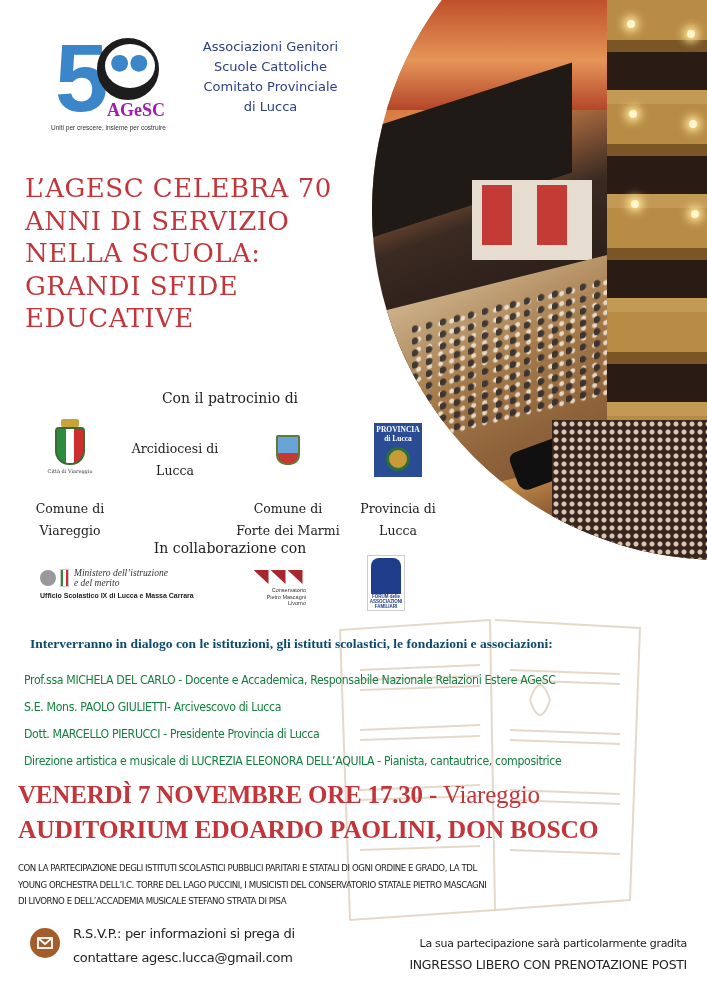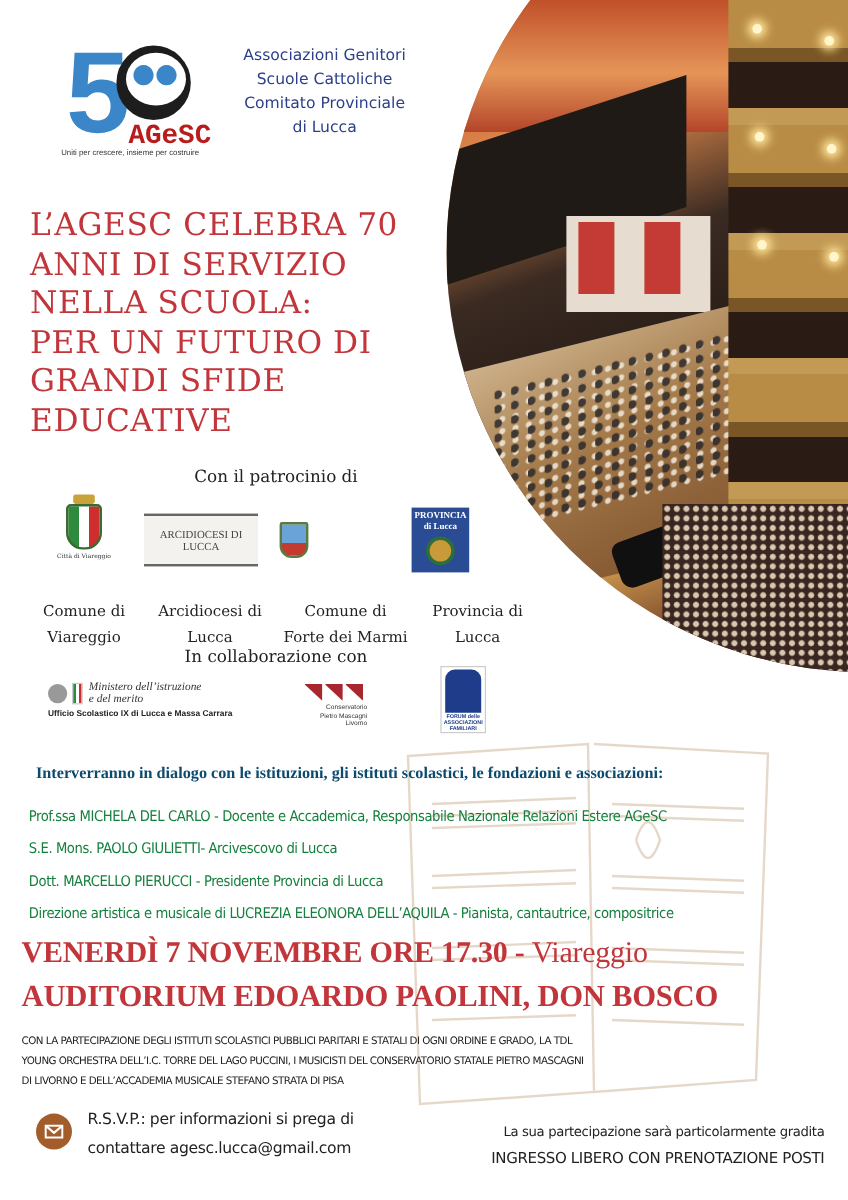--- a/index.html
+++ b/index.html
@@ -36,35 +36,35 @@
   .piano { position:absolute; left:140px; top:580px; width:80px; height:40px; background:#101010; border-radius:8px 30px 10px 10px; transform: rotate(-20deg); }
   .audience { position:absolute; left:180px; top:560px; width:200px; height:160px;
     background: radial-gradient(circle, #d9c7b0 0 2px, transparent 3px) 0 0/8px 8px, #3a2620; }
 
   
   .logo { position: absolute; left: 55px; top: 30px; width: 115px; height: 110px; }
   .logo-five { position:absolute; left:0; top:0; font-family:"Liberation Sans",sans-serif; font-weight:bold; font-size:96px; color:#3a86c8; line-height:1; letter-spacing:-4px; }
   .logo-circle { position:absolute; left:42px; top:8px; width:62px; height:62px; border-radius:50%; background:#1d1d1d; border:3px solid #1d1d1d; }
   .logo-circle-inner { position:absolute; left:5px; top:3px; width:50px; height:44px; border-radius:50%; background:#ffffff; }
   .logo-figures { position:absolute; left:10px; top:8px; font-size:22px; color:#3a86c8; }
-  .logo-name { position:absolute; left:52px; top:70px; font-family:Liberation Mono, monospace; font-size:23px; font-weight:bold; color:#b91c1c; }
+  .logo-name { position:absolute; left:52px; top:70px; font-family:Liberation Serif, serif; font-size:18px; font-weight:bold; color:#a21caf; }
   .logo-tagline { position:absolute; left:-4px; top:94px; font-family:"Liberation Sans",sans-serif; font-size:6.5px; color:#333; white-space:nowrap; }
 
   .org { position:absolute; left:198px; top:37px; width:145px; text-align:center; font-family:"DejaVu Sans",sans-serif; font-size:13px; line-height:20px; color:#2b3f8a; }
 
   
   .title { position:absolute; left:25px; top:172px; font-family:"DejaVu Serif",serif; font-size:26px; line-height:32.5px; color:#c2353a; letter-spacing:0.5px; font-weight:normal; }
   .title div { white-space:nowrap; }
 
   
   .section-label { position:absolute; font-family:"DejaVu Serif",serif; font-size:14px; color:#222; text-align:center; }
   .patr-label { left:0; width:460px; top:390px; }
   .patrons { position:absolute; left:15px; top:420px; width:440px; height:110px; }
   .patron { position:absolute; top:0; width:110px; text-align:center; }
-  .patron .crest { height:60px; display:flex; align-items:center; justify-content:flex-start; }
+  .patron .crest { height:60px; display:flex; align-items:center; justify-content:center; }
   .patron .name { font-family:"DejaVu Serif",serif; font-size:12.5px; line-height:22px; color:#222; margin-top:18px; }
 
   .crest-viareggio { width:30px; height:38px; border-radius:4px 4px 14px 14px; background: linear-gradient(90deg,#2e8b3d 0 33%,#fff 33% 66%,#cf2e2e 66%); border:2px solid #3a6b30; position:relative; }
   .crest-viareggio:before{content:"";position:absolute;left:4px;top:-10px;width:18px;height:8px;background:#c9a23a;border-radius:2px}
   .crest-viareggio-cap { font-size:5px; color:#333; margin-top:3px; }
   .crest-arci { width:95px; height:44px; border-top:2px solid #666; border-bottom:2px solid #666; display:flex; align-items:center; justify-content:center; font-family:"Liberation Serif",serif; font-size:9px; color:#444; background:#f4f2ef; }
   .crest-forte { width:24px; height:30px; border-radius:2px 2px 10px 10px; background:linear-gradient(180deg,#6aa3d8 0 60%,#c43a2e 60%); border:2px solid #5a7a40; }
   .crest-prov { width:48px; height:54px; background:#2a4c95; color:#fff; font-family:"Liberation Serif",serif; font-size:7.5px; font-weight:bold; text-align:center; padding-top:2px; }
   .crest-prov .seal { width:24px; height:24px; border-radius:50%; margin:4px auto 0; background:#c89a3a; border:3px solid #2d6e3a; }
 
@@ -152,41 +152,37 @@
   <div>Associazioni Genitori</div>
   <div>Scuole Cattoliche</div>
   <div>Comitato Provinciale</div>
   <div>di Lucca</div>
 </div>
 
 <h1 class="title">
   <div>L’AGESC CELEBRA 70</div>
   <div>ANNI DI SERVIZIO</div>
   <div>NELLA SCUOLA:</div>
-  <div>PER UN FUTURO DI</div>
   <div>GRANDI SFIDE</div>
   <div>EDUCATIVE</div>
 </h1>
 
 <div class="section-label patr-label">Con il patrocinio di</div>
 <div class="patrons">
   <div class="patron" style="left:0">
     <div class="crest" style="flex-direction:column">
       <div class="crest-viareggio"></div>
       <div class="crest-viareggio-cap">Città di Viareggio</div>
     </div>
     <div class="name">
       <div>Comune di</div>
       <div>Viareggio</div>
     </div>
   </div>
   <div class="patron" style="left:105px">
-    <div class="crest">
-      <div class="crest-arci">ARCIDIOCESI DI LUCCA</div>
-    </div>
     <div class="name">
       <div>Arcidiocesi di</div>
       <div>Lucca</div>
     </div>
   </div>
   <div class="patron" style="left:218px">
     <div class="crest">
       <div class="crest-forte"></div>
     </div>
     <div class="name">

